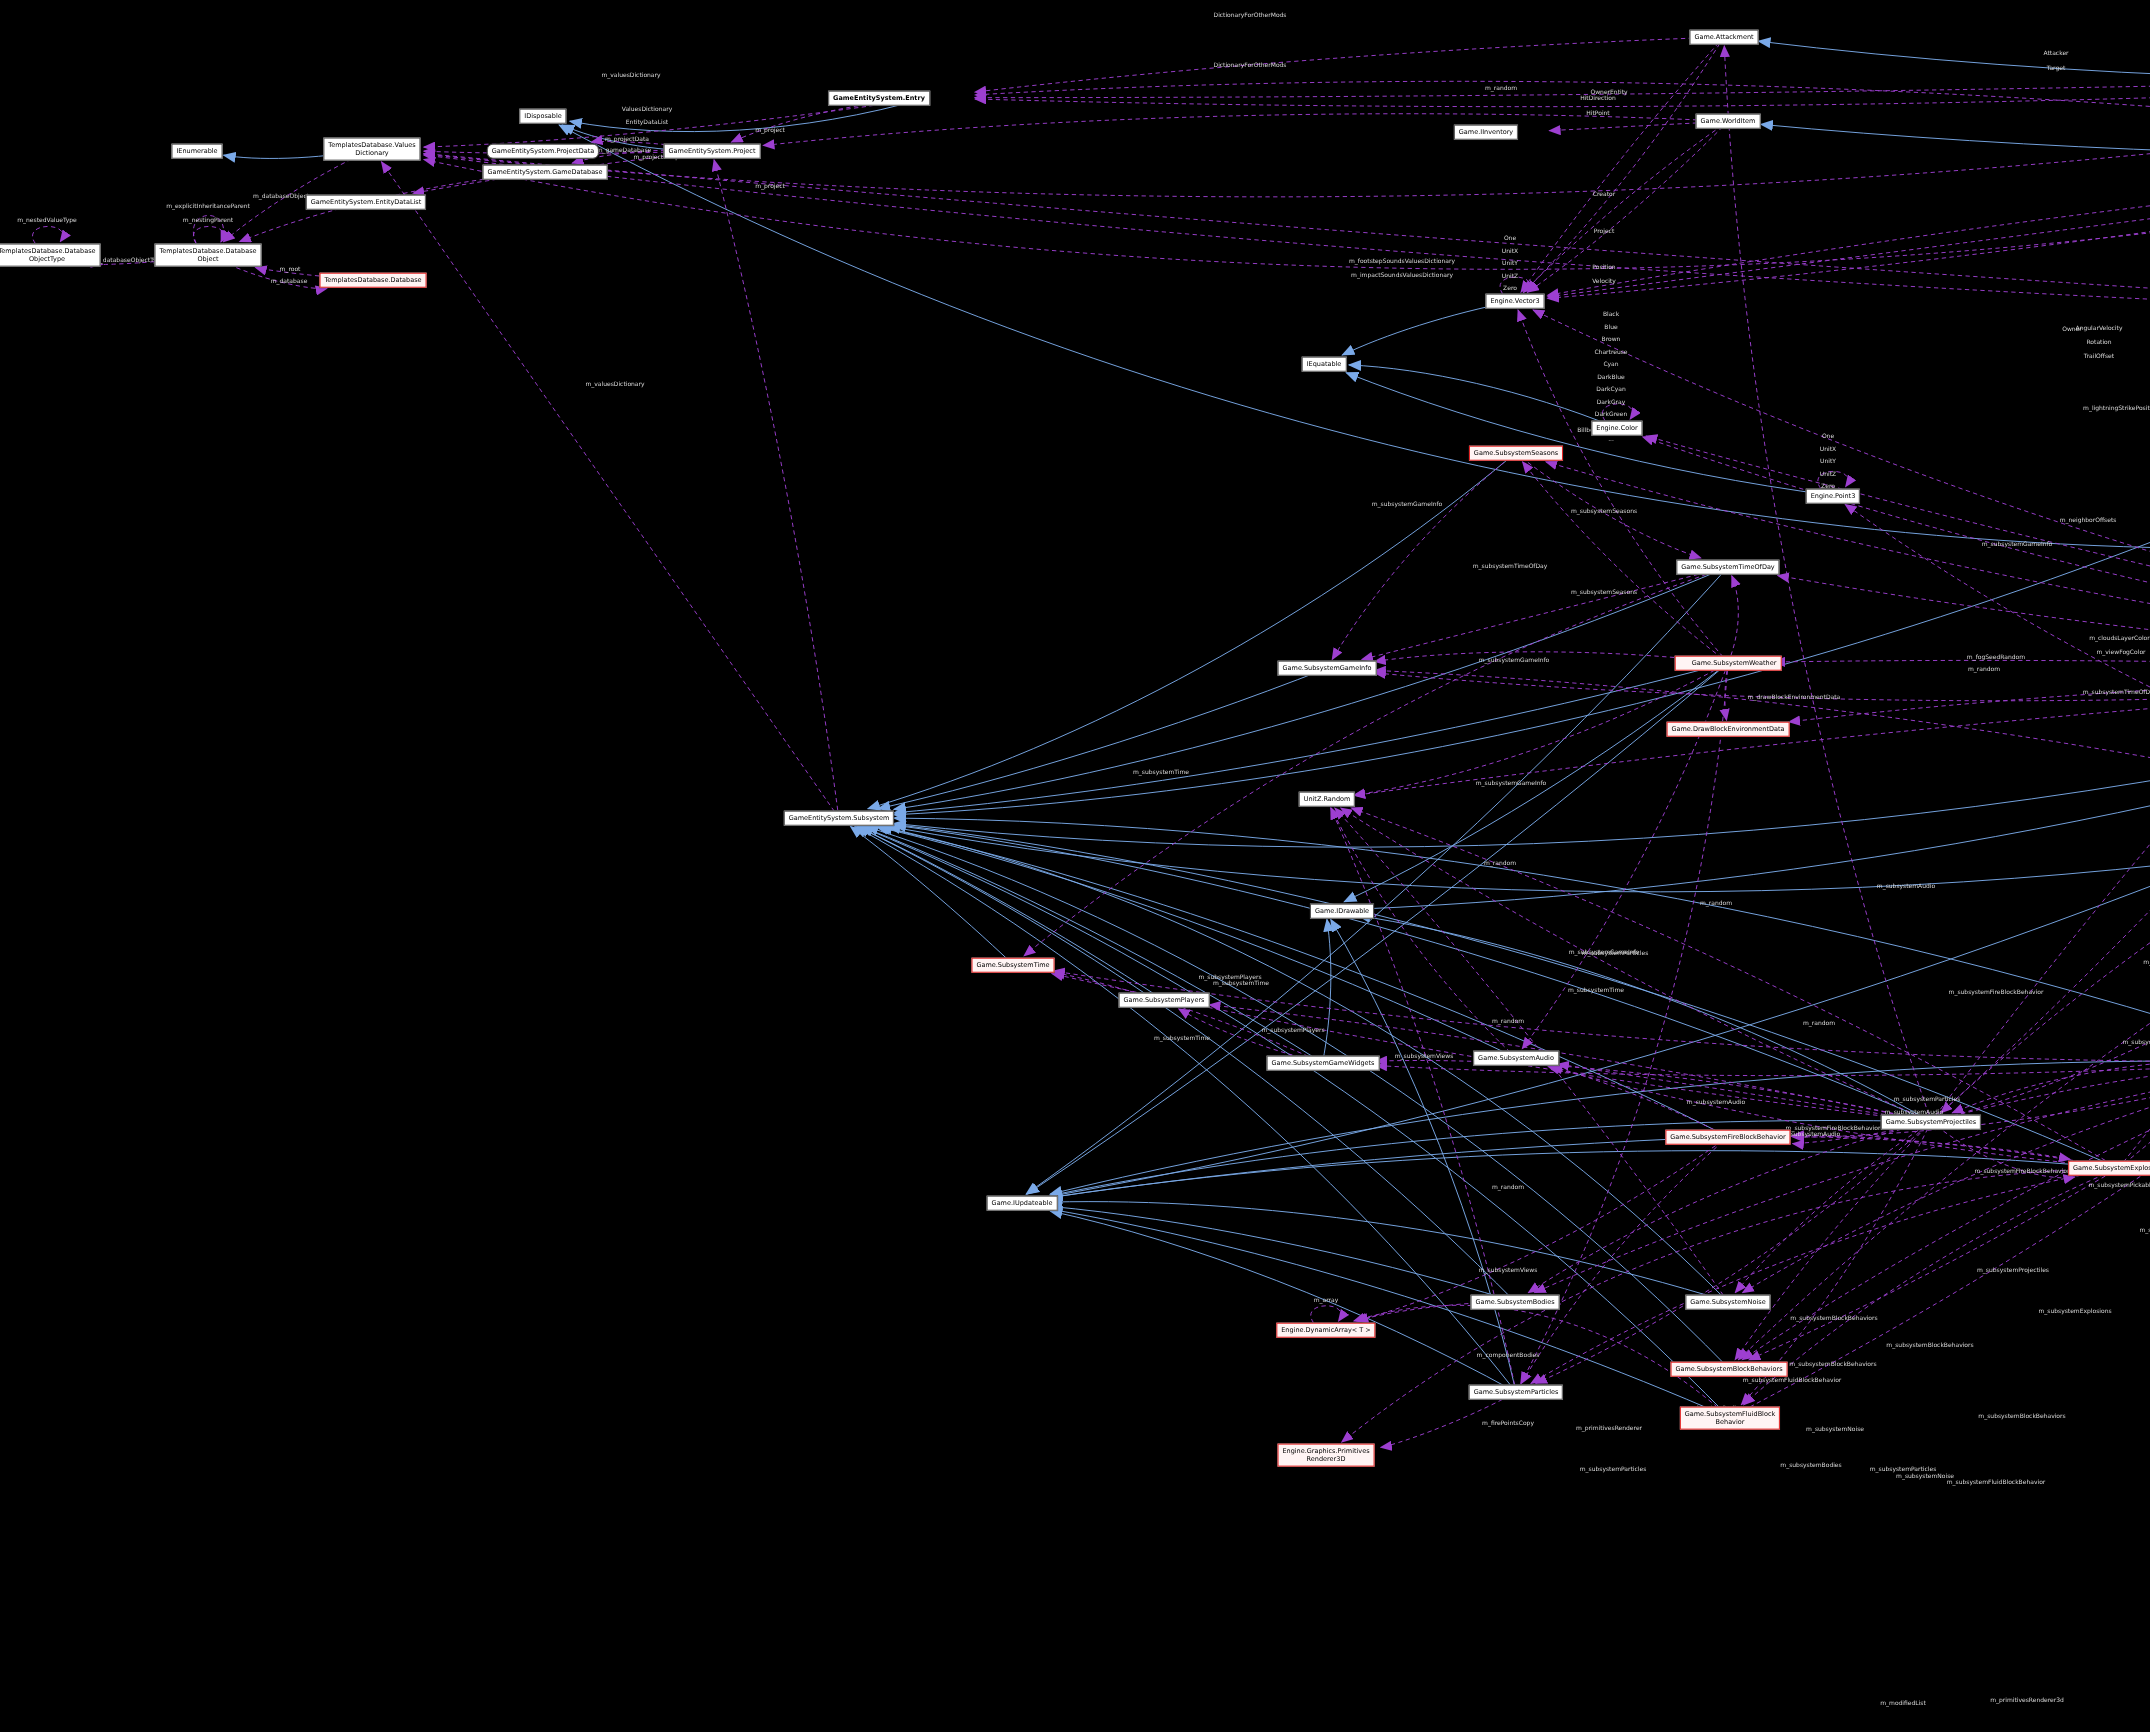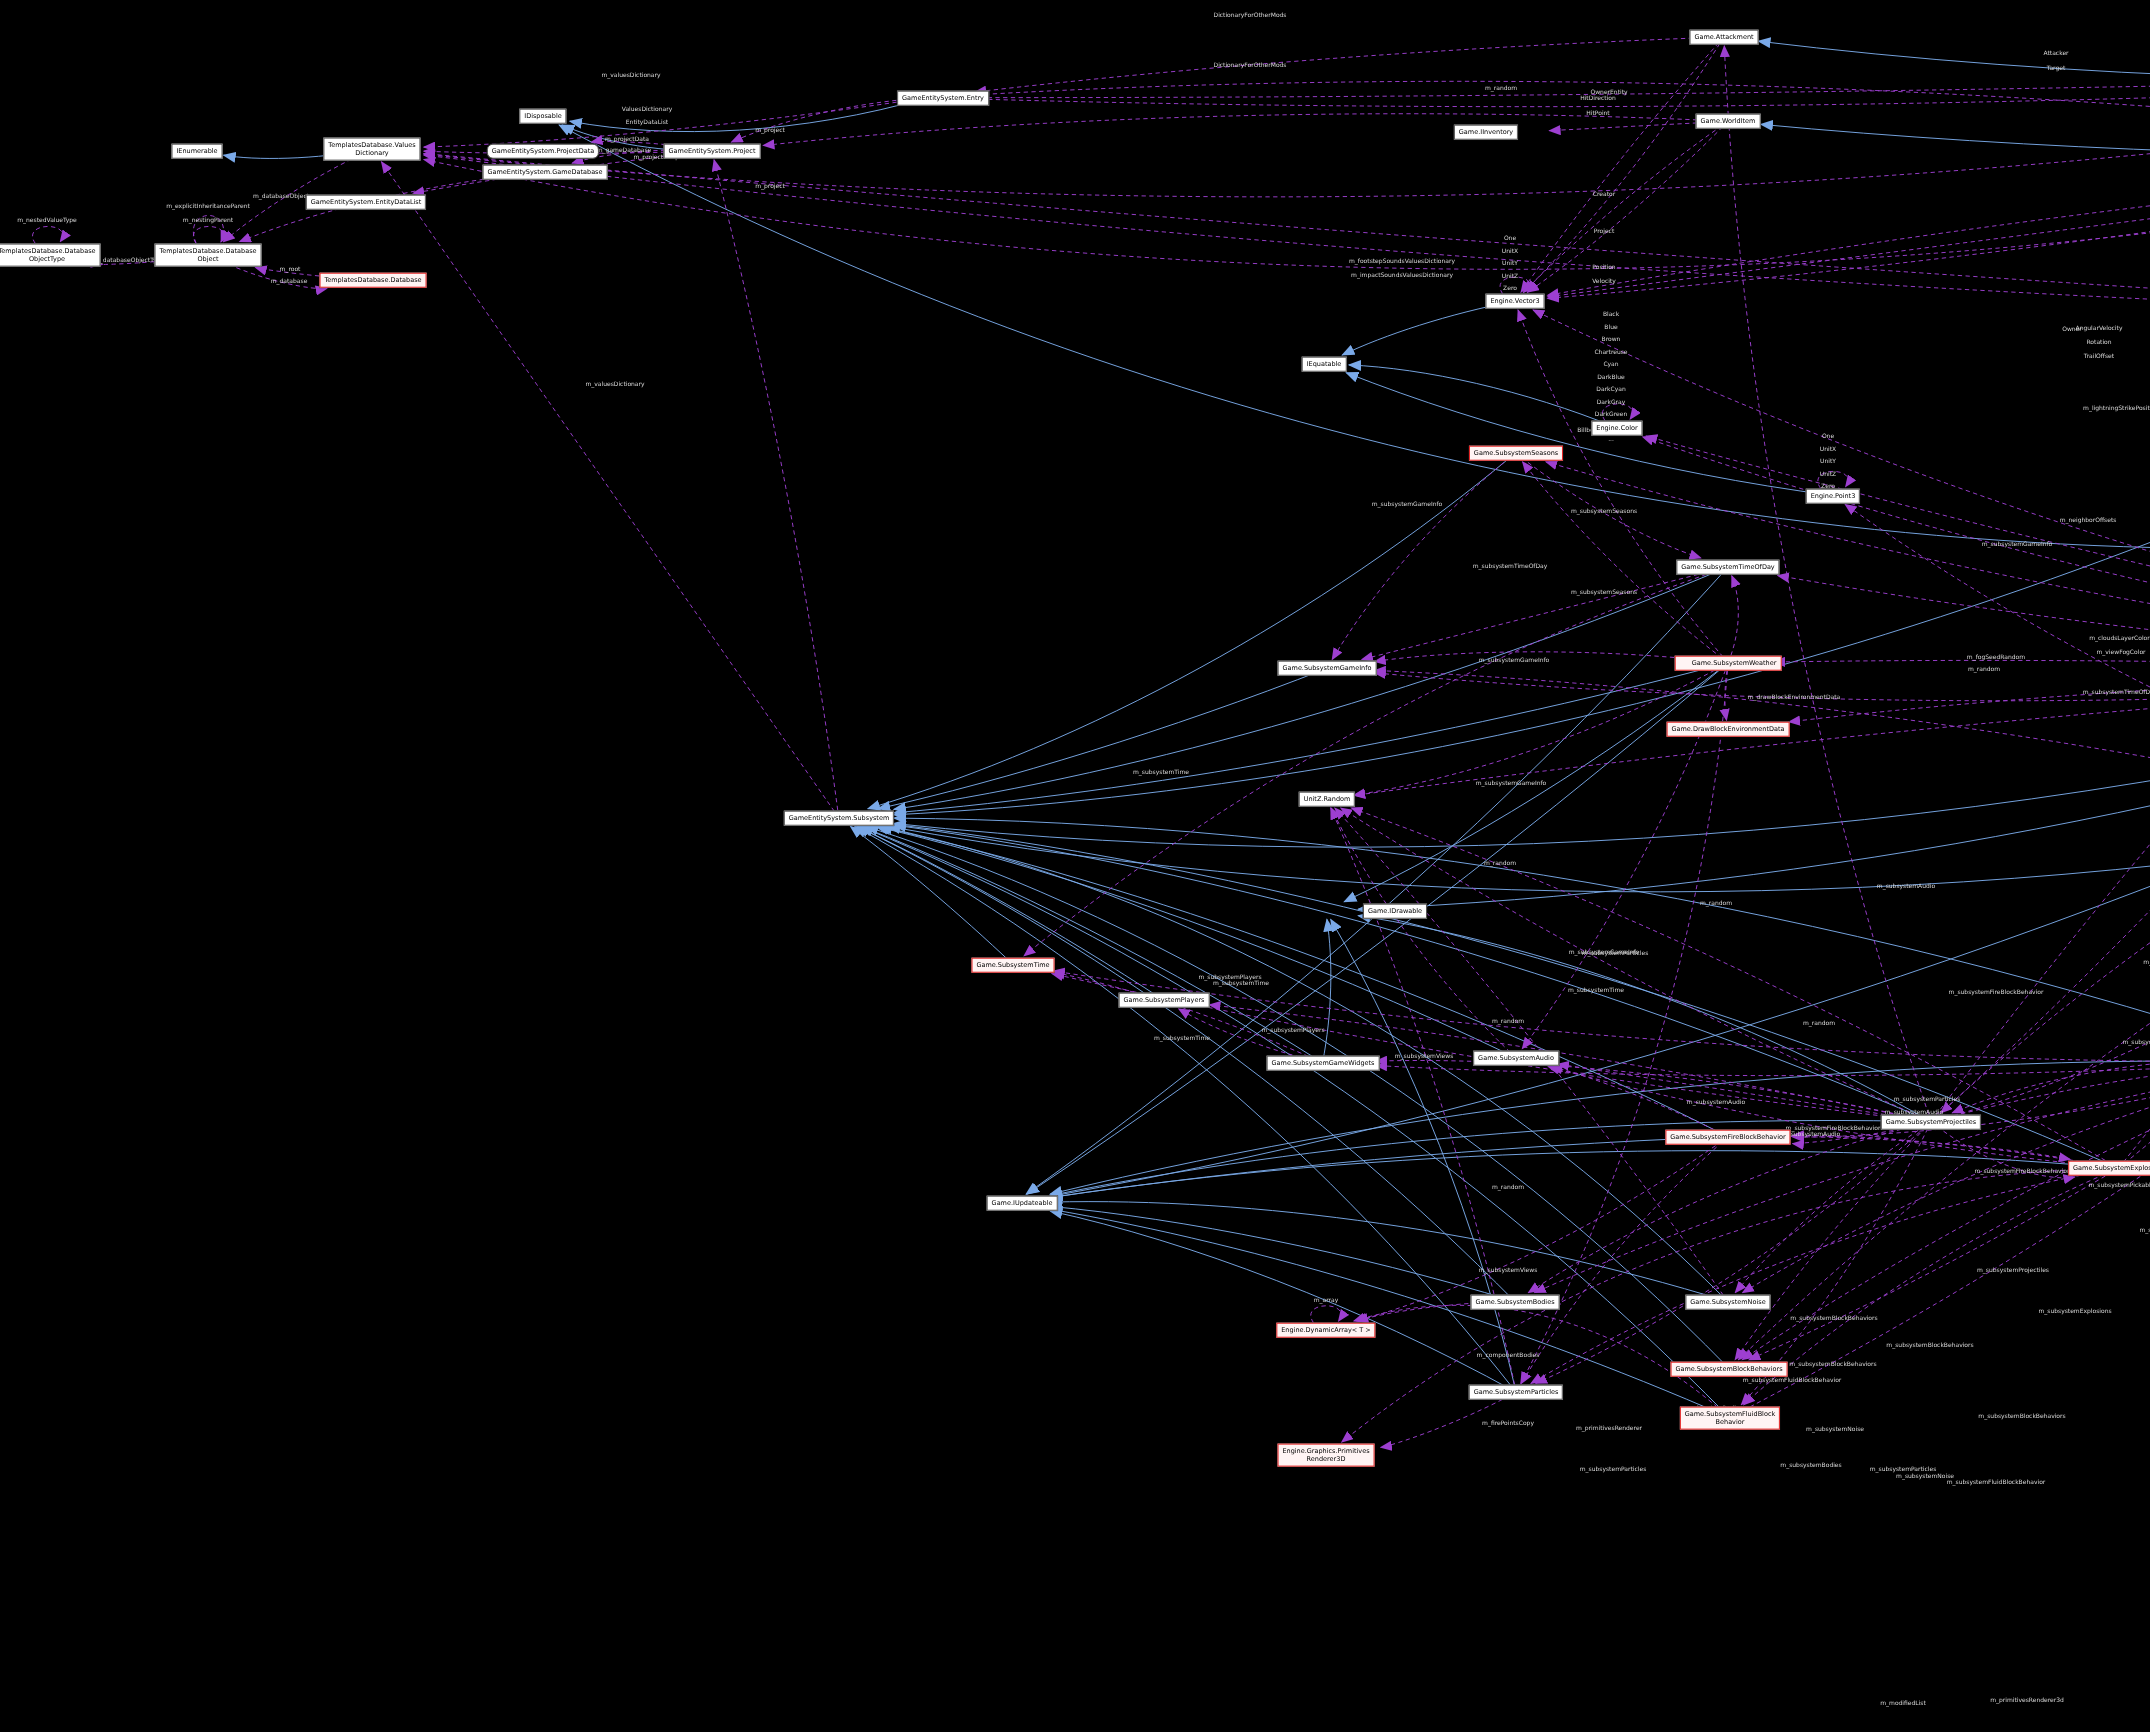--- a/index.html
+++ b/index.html
@@ -320,36 +320,36 @@
       <div class="node" style="left: 366px; top: 202px;">GameEntitySystem.EntityDataList</div>
       <div class="node" style="left: 47px; top: 255px;">TemplatesDatabase.Database
 ObjectType</div>
       <div class="node" style="left: 208px; top: 255px;">TemplatesDatabase.Database
 Object</div>
       <div class="node red" style="left: 373px; top: 280px;">TemplatesDatabase.Database</div>
       <div class="node" style="left: 543px; top: 116px;">IDisposable</div>
       <div class="node" style="left: 543px; top: 151px; border-radius: 6px;">GameEntitySystem.ProjectData</div>
       <div class="node" style="left: 545px; top: 172px;">GameEntitySystem.GameDatabase</div>
       <div class="node" style="left: 712px; top: 151px;">GameEntitySystem.Project</div>
-      <div class="node" style="left: 943px; top: 98px;">GameEntitySystem.Entry</div>
+      <div class="node" style="left: 879px; top: 98px; font-weight: bold;">GameEntitySystem.Entry</div>
       <div class="node" style="left: 1324px; top: 364px;">IEquatable</div>
       <div class="node" style="left: 1724px; top: 37px;">Game.Attackment</div>
       <div class="node" style="left: 1728px; top: 121px;">Game.WorldItem</div>
       <div class="node" style="left: 1486px; top: 132px;">Game.IInventory</div>
       <div class="node" style="left: 1515px; top: 301px;">Engine.Vector3</div>
       <div class="node" style="left: 1617px; top: 428px;">Engine.Color</div>
       <div class="node" style="left: 839px; top: 818px;">GameEntitySystem.Subsystem</div>
       <div class="node" style="left: 1327px; top: 668px;">Game.SubsystemGameInfo</div>
       <div class="node" style="left: 1327px; top: 799px;">UnitZ.Random</div>
       <div class="node red" style="left: 1516px; top: 453px;">Game.SubsystemSeasons</div>
       <div class="node" style="left: 1833px; top: 496px;">Engine.Point3</div>
       <div class="node" style="left: 1728px; top: 567px;">Game.SubsystemTimeOfDay</div>
       <div class="node red" style="left: 1728px; top: 663px; padding-left: 16px;">Game.SubsystemWeather</div>
       <div class="node red" style="left: 1728px; top: 729px;">Game.DrawBlockEnvironmentData</div>
-      <div class="node" style="left: 1395px; top: 911px;">Game.IDrawable</div>
+      <div class="node" style="left: 1342px; top: 911px;">Game.IDrawable</div>
       <div class="node red" style="left: 1013px; top: 965px;">Game.SubsystemTime</div>
       <div class="node" style="left: 1164px; top: 1000px;">Game.SubsystemPlayers</div>
       <div class="node" style="left: 1323px; top: 1063px;">Game.SubsystemGameWidgets</div>
       <div class="node" style="left: 1014px; top: 1203px; margin-left: 8px;">Game.IUpdateable</div>
       <div class="node" style="left: 1516px; top: 1058px;">Game.SubsystemAudio</div>
       <div class="node red" style="left: 1728px; top: 1137px;">Game.SubsystemFireBlockBehavior</div>
       <div class="node" style="left: 1931px; top: 1122px;">Game.SubsystemProjectiles</div>
       <div class="node red" style="left: 2119px; top: 1168px;">Game.SubsystemExplosions</div>
       <div class="node" style="left: 1515px; top: 1302px;">Game.SubsystemBodies</div>
       <div class="node" style="left: 1728px; top: 1302px;">Game.SubsystemNoise</div>

